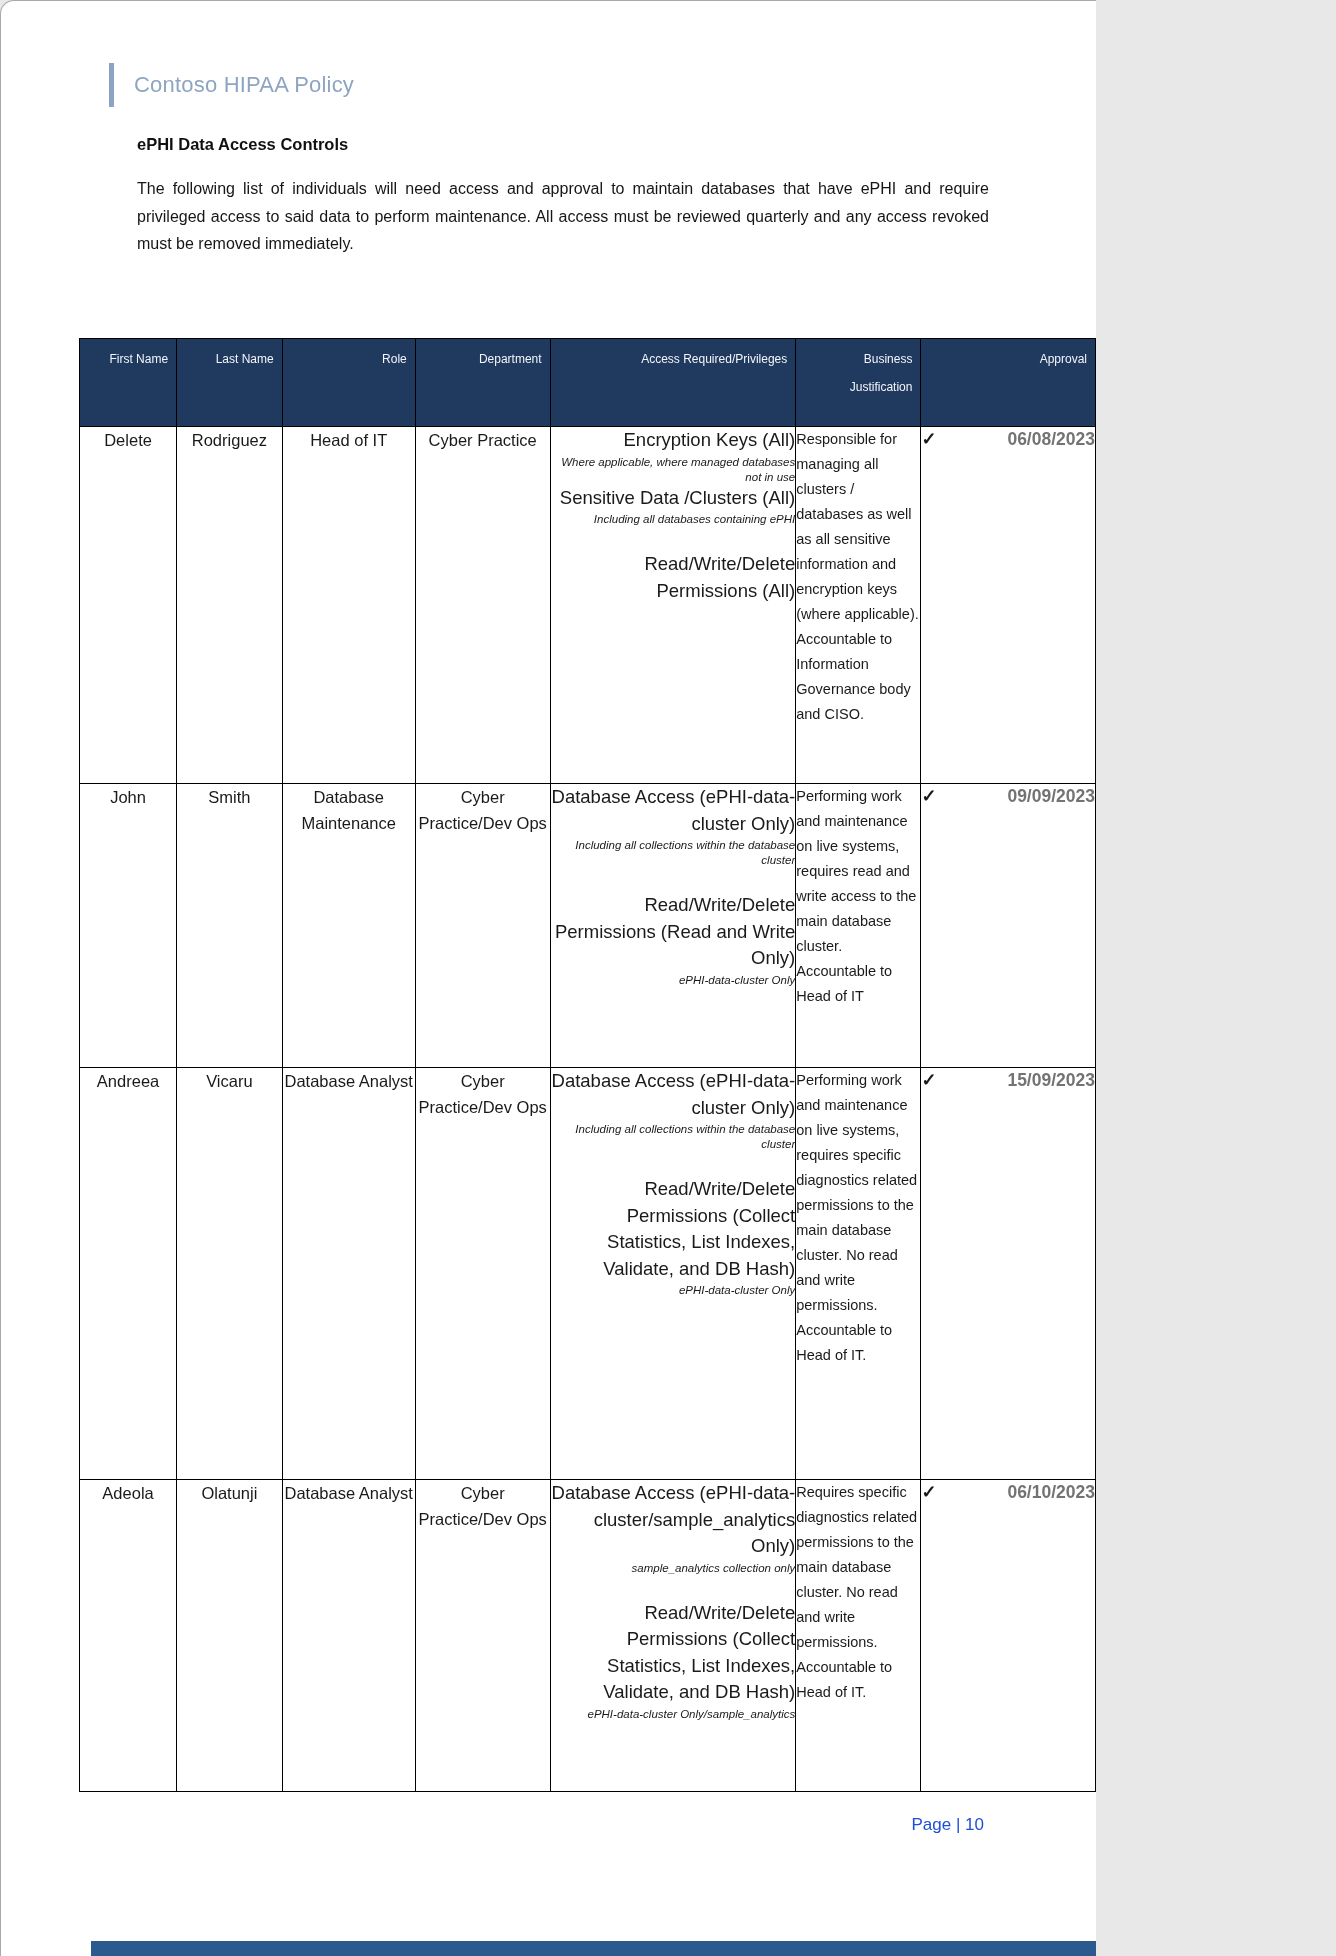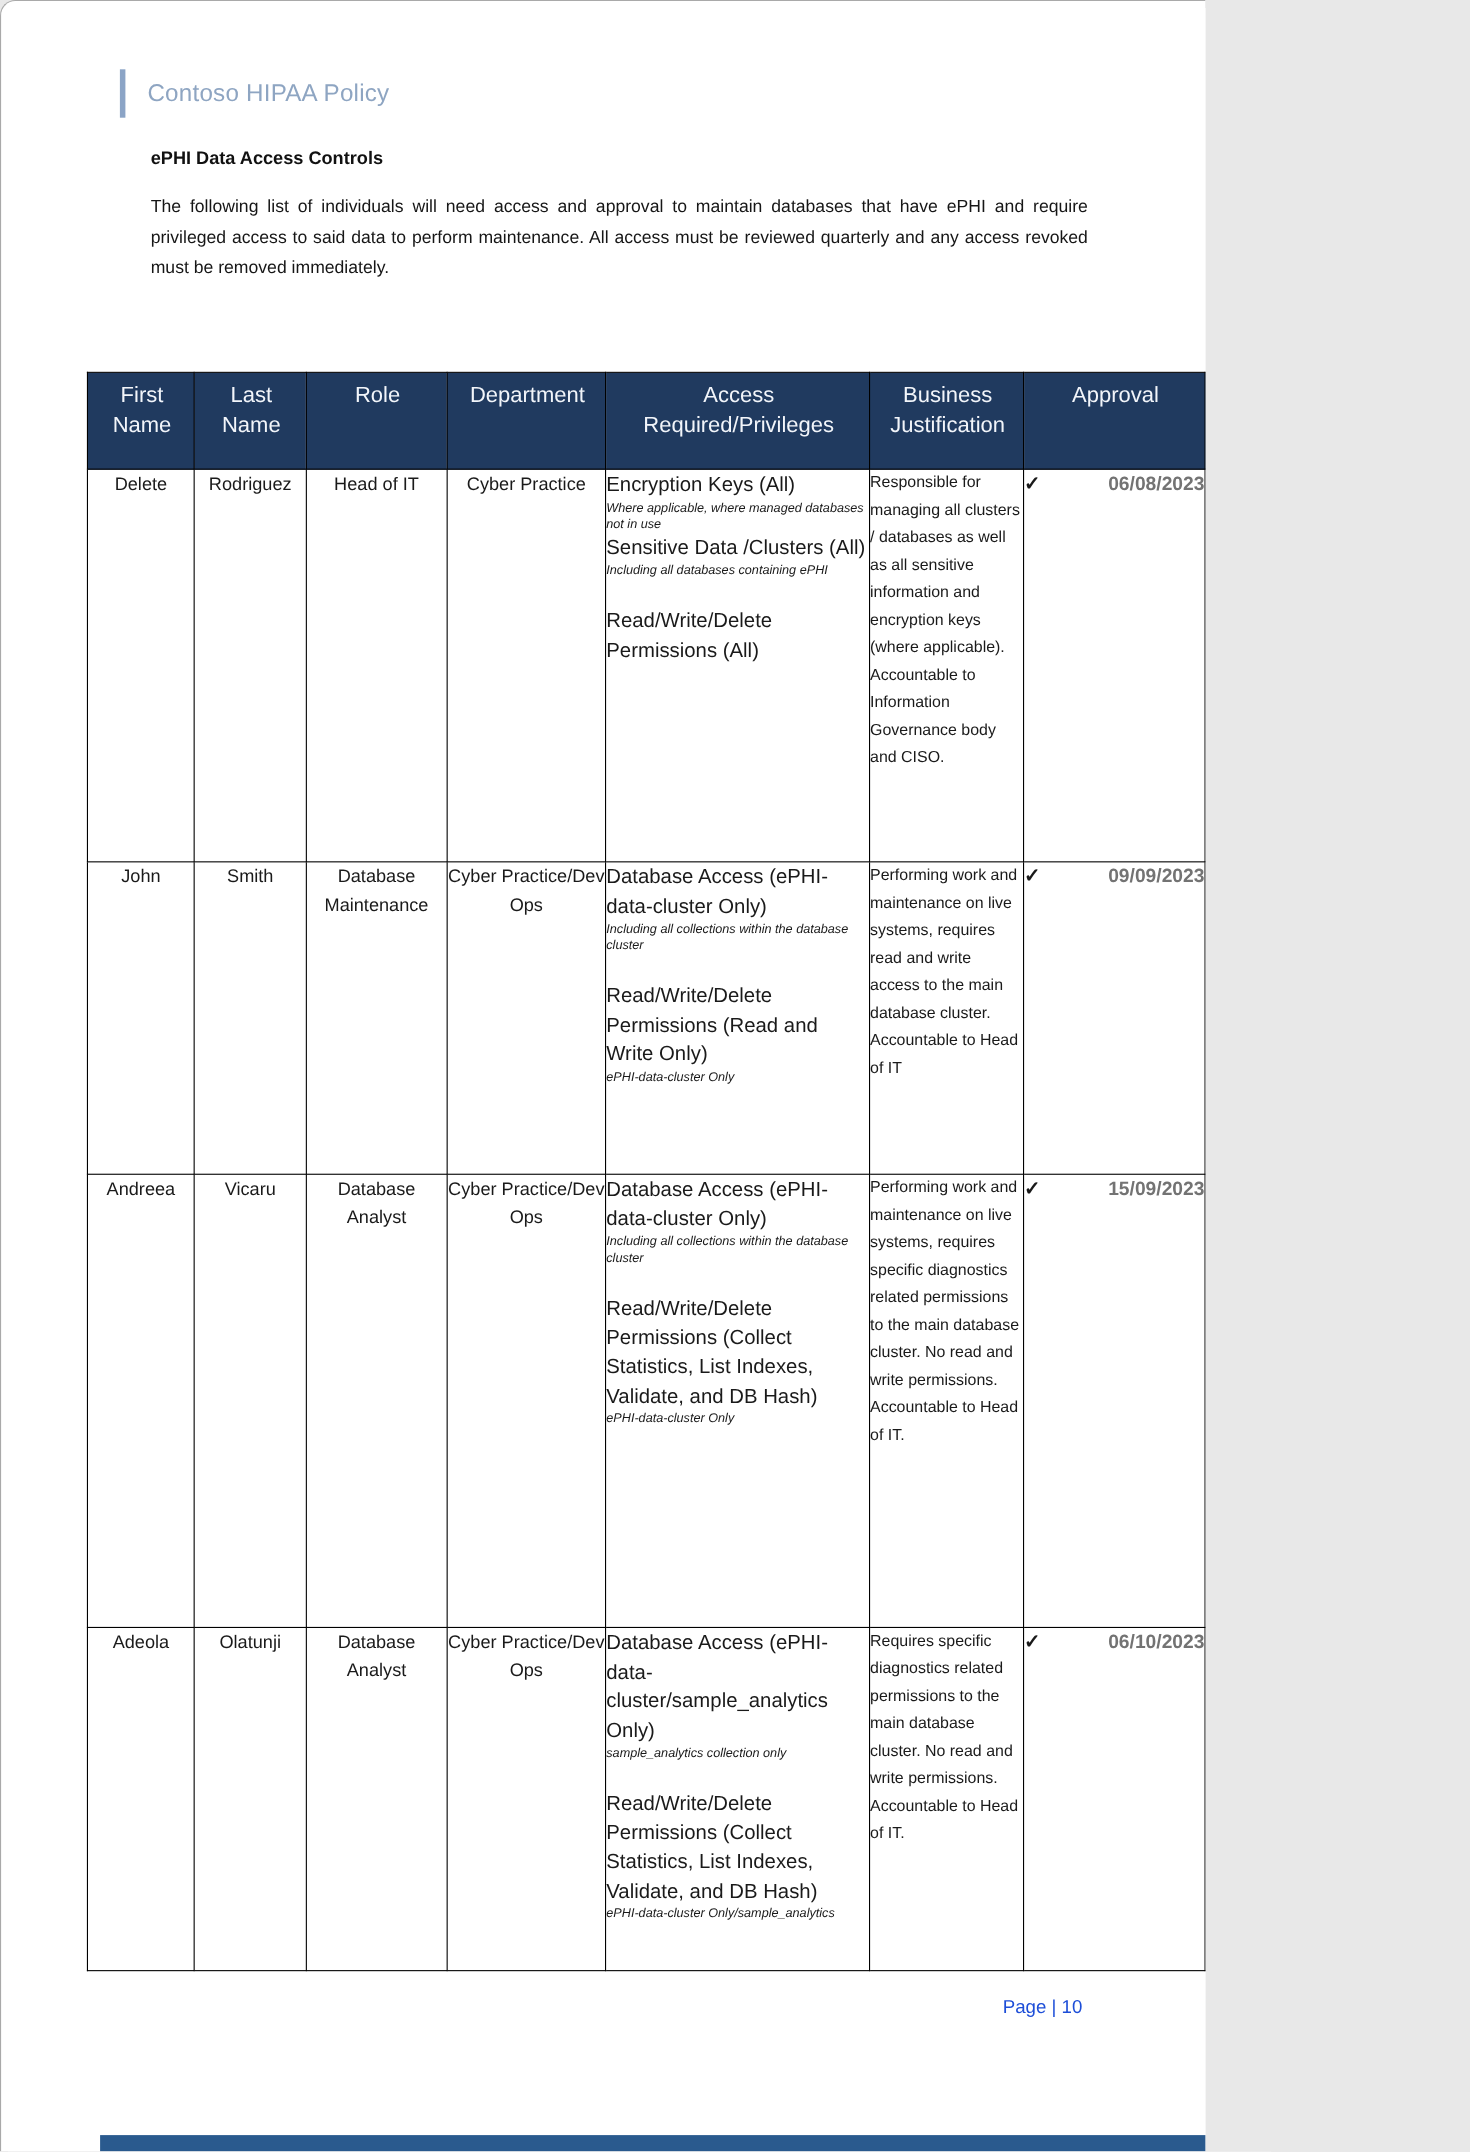--- a/index.html
+++ b/index.html
@@ -22,27 +22,27 @@
   
   .sec-title{position:absolute;left:136px;top:134px;margin:0;font-size:16.5px;font-weight:bold;color:#111;}
   
   .intro{position:absolute;left:136px;top:174px;width:852px;margin:0;
     font-size:16px;line-height:27.5px;text-align:justify;color:#161616;}
   
   table.acl{position:absolute;left:78px;top:337px;border-collapse:collapse;table-layout:fixed;}
   table.acl th, table.acl td{border:1px solid #000;vertical-align:top;padding:0;box-sizing:border-box;}
   table.acl th{
     background:#203a5f;color:#f2f5fa;font-weight:normal;
-    font-size:20px;line-height:28px;text-align:center;
+    font-size:12px;line-height:28px;text-align:right;
     padding:6px 8px 6px 10px;height:88px;
   }
   .r0 td{height:357px;} .r1 td{height:284px;} .r2 td{height:412px;} .r3 td{height:312px;}
   td.c-name{ text-align:center;font-size:16.5px;padding-top:9px;line-height:26px;}
   td.c-role, td.c-dept{text-align:center;font-size:16.5px;padding-top:9px;line-height:26px;padding-left:6px;padding-right:6px;}
-  td.c-access{text-align:left;padding:6px 13px;}
+  td.c-access{text-align:right;padding:6px 13px;}
   .acc-big{font-size:18.5px;line-height:26.5px;}
   .acc-small{font-size:11.5px;font-style:italic;line-height:15px;margin-top:1px;}
   .acc-gap{height:24px;}
   td.c-just{font-size:14.5px;line-height:25px;padding:3px 8px 4px 9px;text-align:left;}
   td.c-approval{padding:9px 6px 0 46px;}
   .approval-wrap{display:flex;align-items:flex-start;}
   .check{font-size:18px;font-weight:bold;color:#1a1a1a;line-height:24px;}
   .date{margin-left:auto;font-size:17.5px;font-weight:bold;color:#737373;line-height:24px;}
   
   .footer{position:absolute;top:1814px;right:112px;font-size:17px;color:#1d4ed8;}

